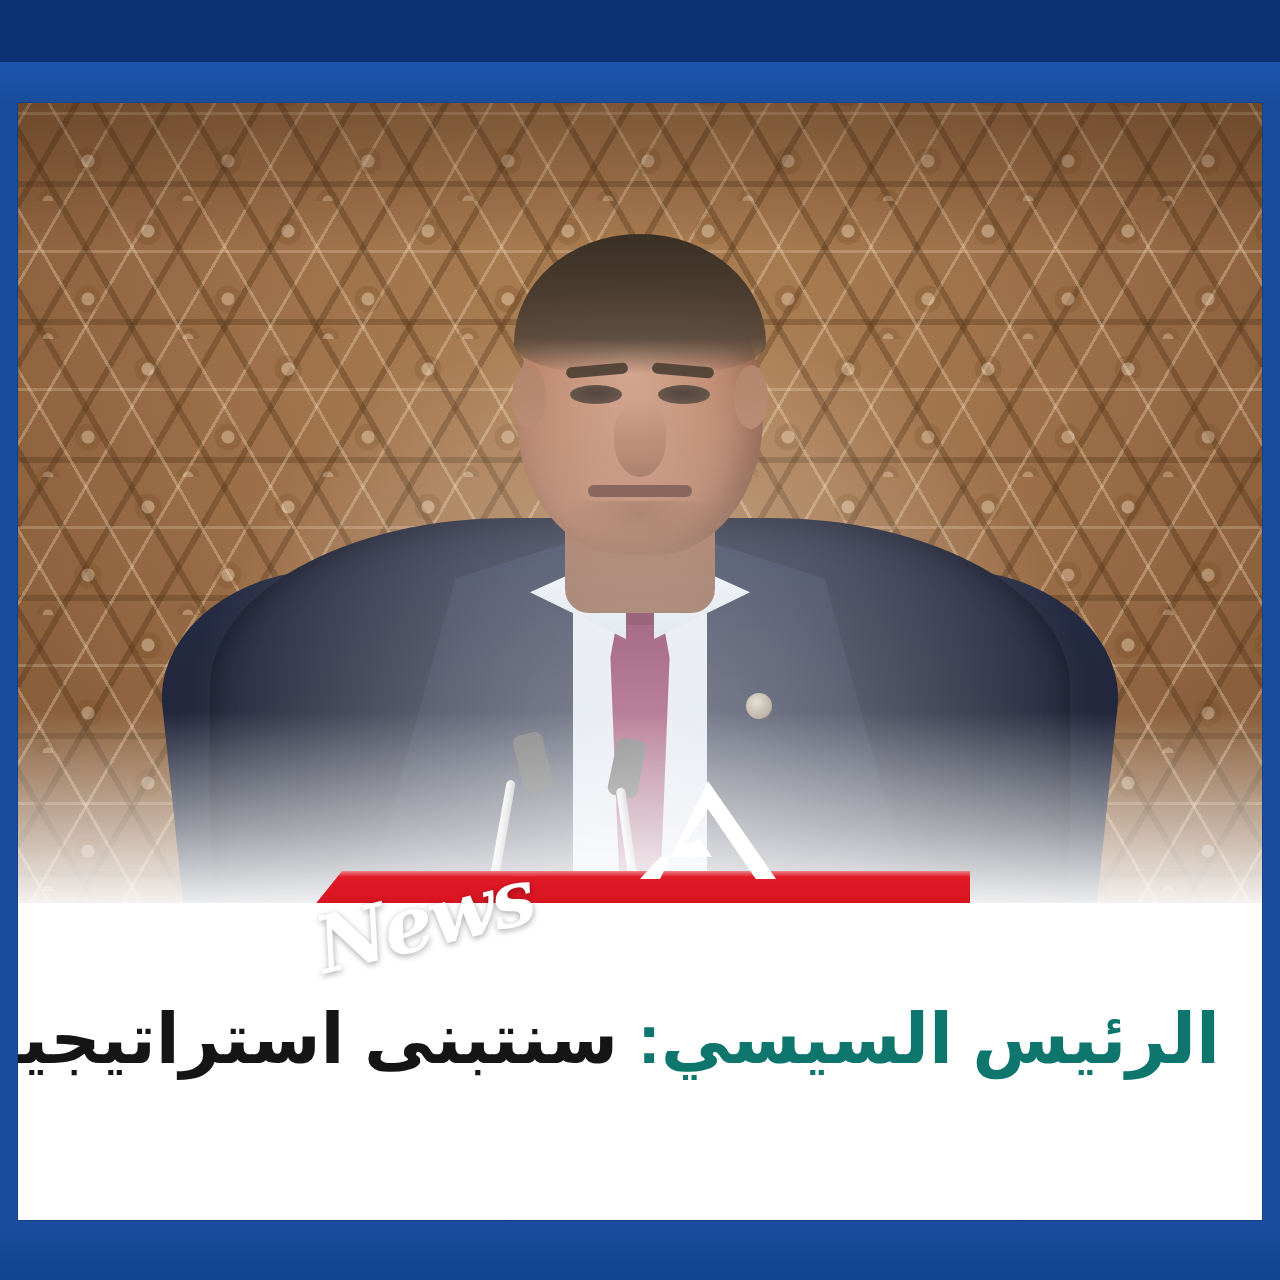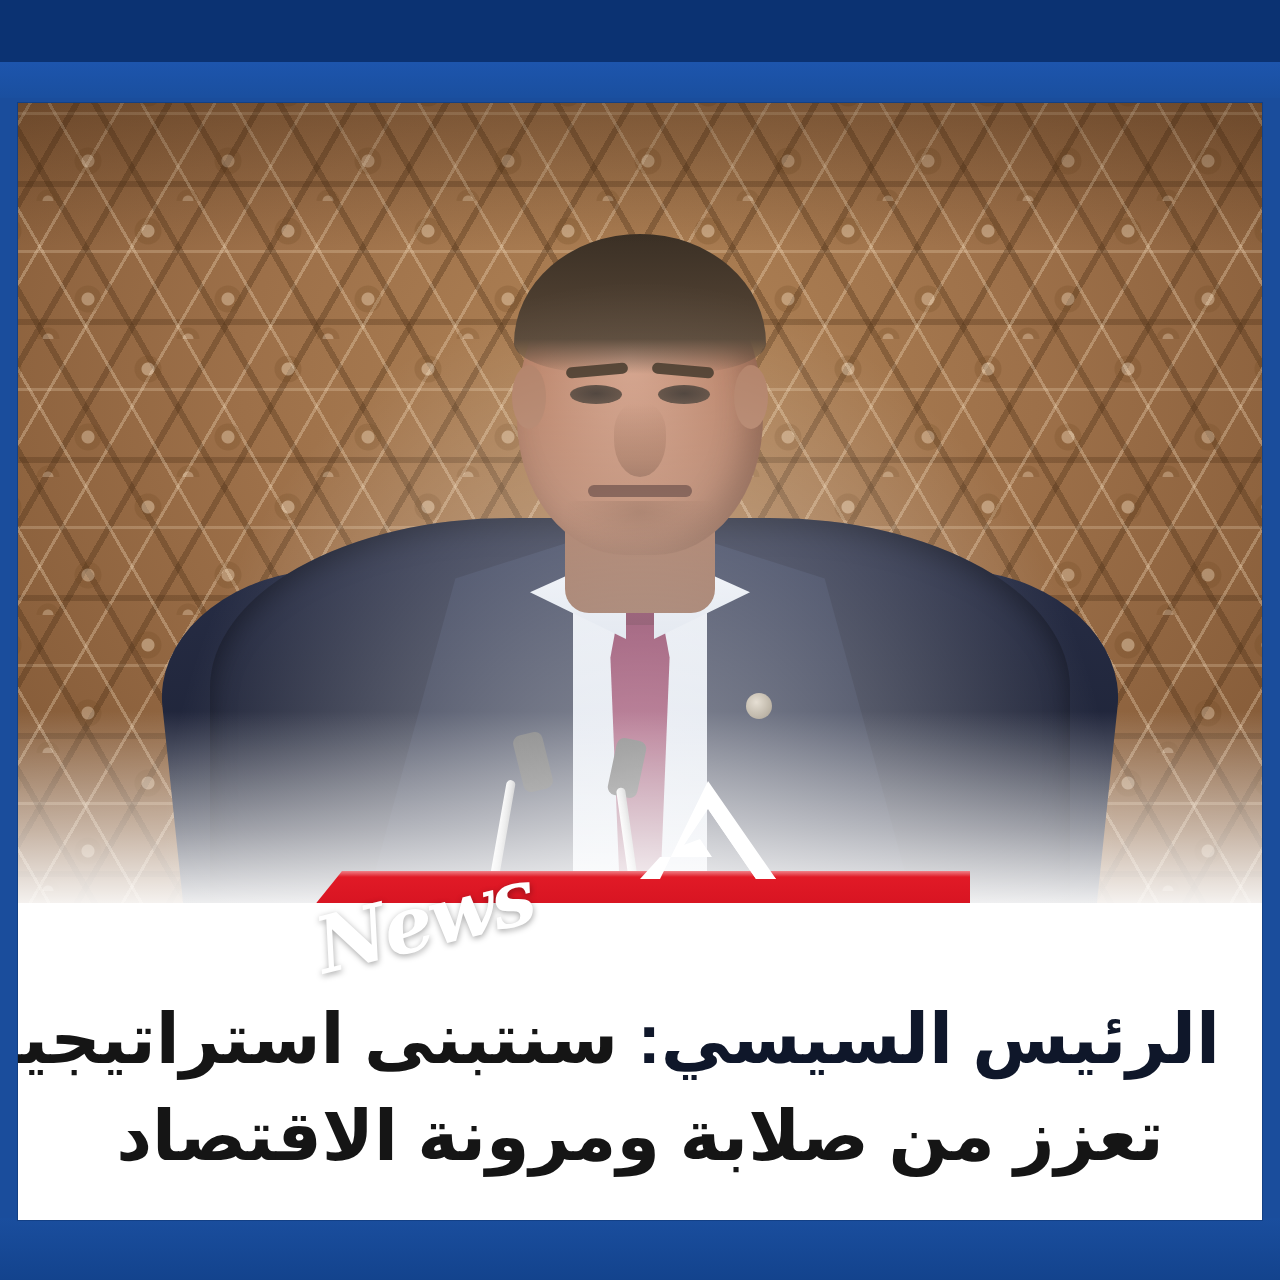--- a/index.html
+++ b/index.html
@@ -341,21 +341,21 @@
   }
   .hl-line {
     text-align: center;
     font-size: 70px;
     font-weight: 700;
     color: #151515;
     line-height: 1.38;
     white-space: nowrap;
     letter-spacing: -1px;
   }
-  .hl-red { color: #0f172a; }
+  .hl-red { color: #0f766e; }
 </style>
 </head>
 <body>
 
 <div id="poster">
 
   <div class="frame-top-dark"></div>
   <div class="frame-band"></div>
   <div class="frame-bottom"></div>
 
@@ -412,17 +412,16 @@
 
     <div id="logo-bar"></div>
 
     <div class="logo-news">News</div>
     <div class="logo-tag">صحـافة حـرة مسـؤلة</div>
 
     <div id="headline">
       <div class="hl-line">
         <span class="hl-red">الرئيس السيسي:</span><span> سنتبنى استراتيجيات</span>
       </div>
-      <div class="hl-line">تعزز من صلابة ومرونة الاقتصاد</div>
     </div>
 
   </div>
 </div>
 
 </body></html>

